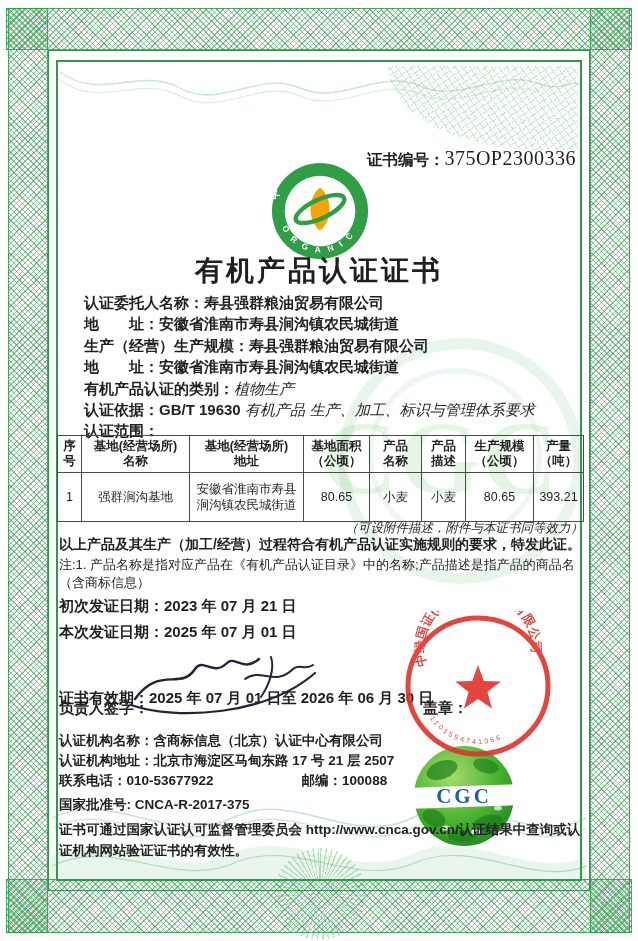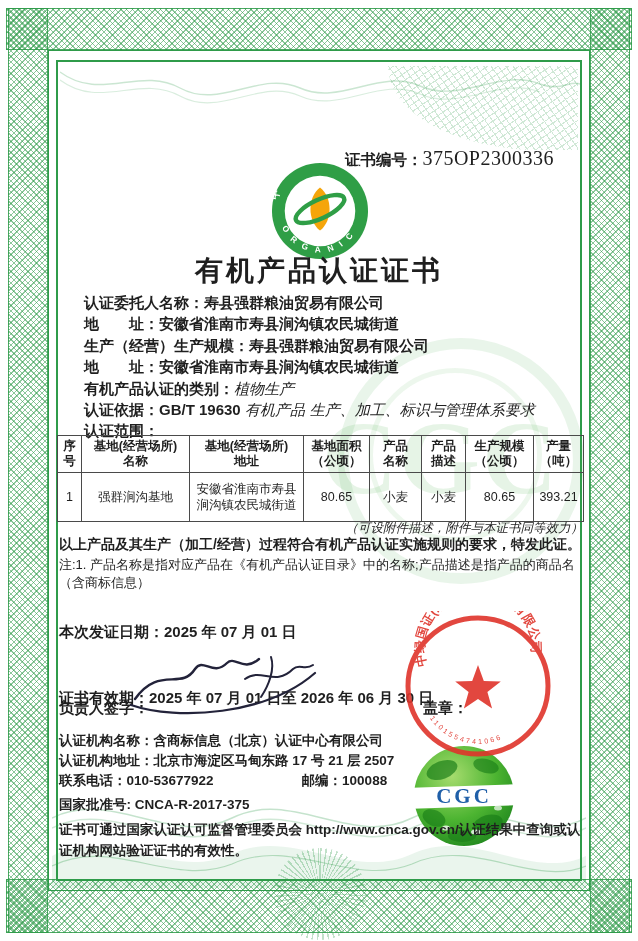--- a/index.html
+++ b/index.html
@@ -30,21 +30,21 @@
   
   .wm-ring{position:absolute;left:338px;top:338px;width:224px;height:224px;border-radius:50%;
     border:11px solid rgba(76,175,80,.12);z-index:1;}
   .wm-ring2{position:absolute;left:368px;top:368px;width:164px;height:164px;border-radius:50%;
     border:5px solid rgba(76,175,80,.10);z-index:1;}
   .wm-cgc{position:absolute;left:322px;top:398px;font-size:104px;font-weight:bold;
     font-family:"Liberation Serif",serif;color:rgba(76,175,80,.14);z-index:1;letter-spacing:2px;}
   .waves{position:absolute;left:52px;top:778px;z-index:1;}
   .topwave{position:absolute;left:60px;top:66px;z-index:1;}
   
-  .cert-no{position:absolute;top:147px;right:84px;z-index:2;}
+  .cert-no{position:absolute;top:147px;right:62px;z-index:2;}
   .cert-no .lab{font-size:15.5px;font-weight:bold;}
   .cert-no .num{font-family:"Liberation Serif",serif;font-size:20px;letter-spacing:.5px;}
   .org-logo{position:absolute;left:271px;top:162px;z-index:2;}
   .title{position:absolute;left:0;top:252px;width:100%;text-align:center;font-size:28px;
     font-weight:bold;letter-spacing:3px;z-index:2;}
   
   .info{position:absolute;left:84px;top:292px;width:486px;z-index:2;font-size:15px;font-weight:bold;}
   .info-row{height:21.4px;line-height:21.4px;white-space:nowrap;}
   .kai{font-family:"DejaVu Serif",serif;font-style:italic;font-weight:normal;}
   
@@ -178,20 +178,21 @@
         <td>80.65</td>
         <td>393.21</td>
       </tr>
     </tbody>
   </table>
   <div class="attach-note kai">（可设附件描述，附件与本证书同等效力）</div>
 
   <div class="statement">以上产品及其生产（加工/经营）过程符合有机产品认证实施规则的要求，特发此证。</div>
   <div class="footnote">注:1. 产品名称是指对应产品在《有机产品认证目录》中的名称;产品描述是指产品的商品名（含商标信息）</div>
 
+  <div class="date-row d1"><span>初次发证日期：</span><span>2023 年 07 月 21 日</span></div>
   <div class="date-row d2"><span>本次发证日期：</span><span>2025 年 07 月 01 日</span></div>
   <div class="date-row d3"><span>证书有效期：</span><span>2025 年 07 月 01 日至 2026 年 06 月 30 日</span></div>
 
   <div class="sign-label">负责人签字：</div>
   <div class="seal-label">盖章：</div>
   <svg class="signature" width="200" height="74" viewBox="0 0 200 74">
     <path d="M10,54 C34,20 56,46 70,24 C78,12 88,32 102,18 C110,10 118,28 134,14" fill="none" stroke="#23233a" stroke-width="2.4" stroke-linecap="round"></path>
     <path d="M6,60 C52,76 142,70 190,28" fill="none" stroke="#23233a" stroke-width="2.2" stroke-linecap="round"></path>
     <path d="M120,34 C136,22 150,42 168,24 C174,18 180,26 188,20" fill="none" stroke="#23233a" stroke-width="2" stroke-linecap="round"></path>
     <path d="M146,12 C150,24 144,40 136,52" fill="none" stroke="#23233a" stroke-width="2" stroke-linecap="round"></path>

